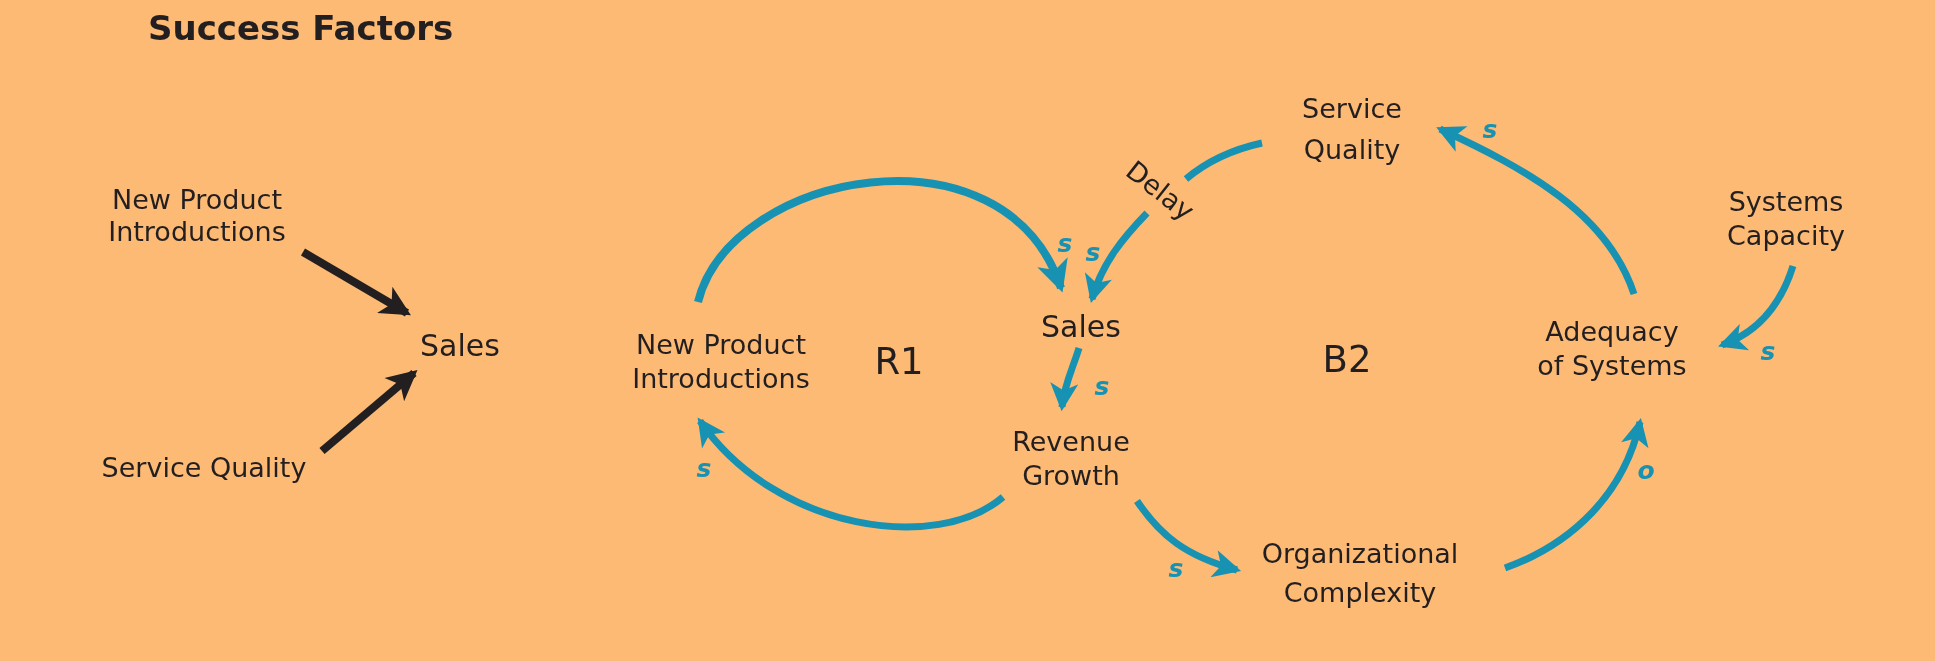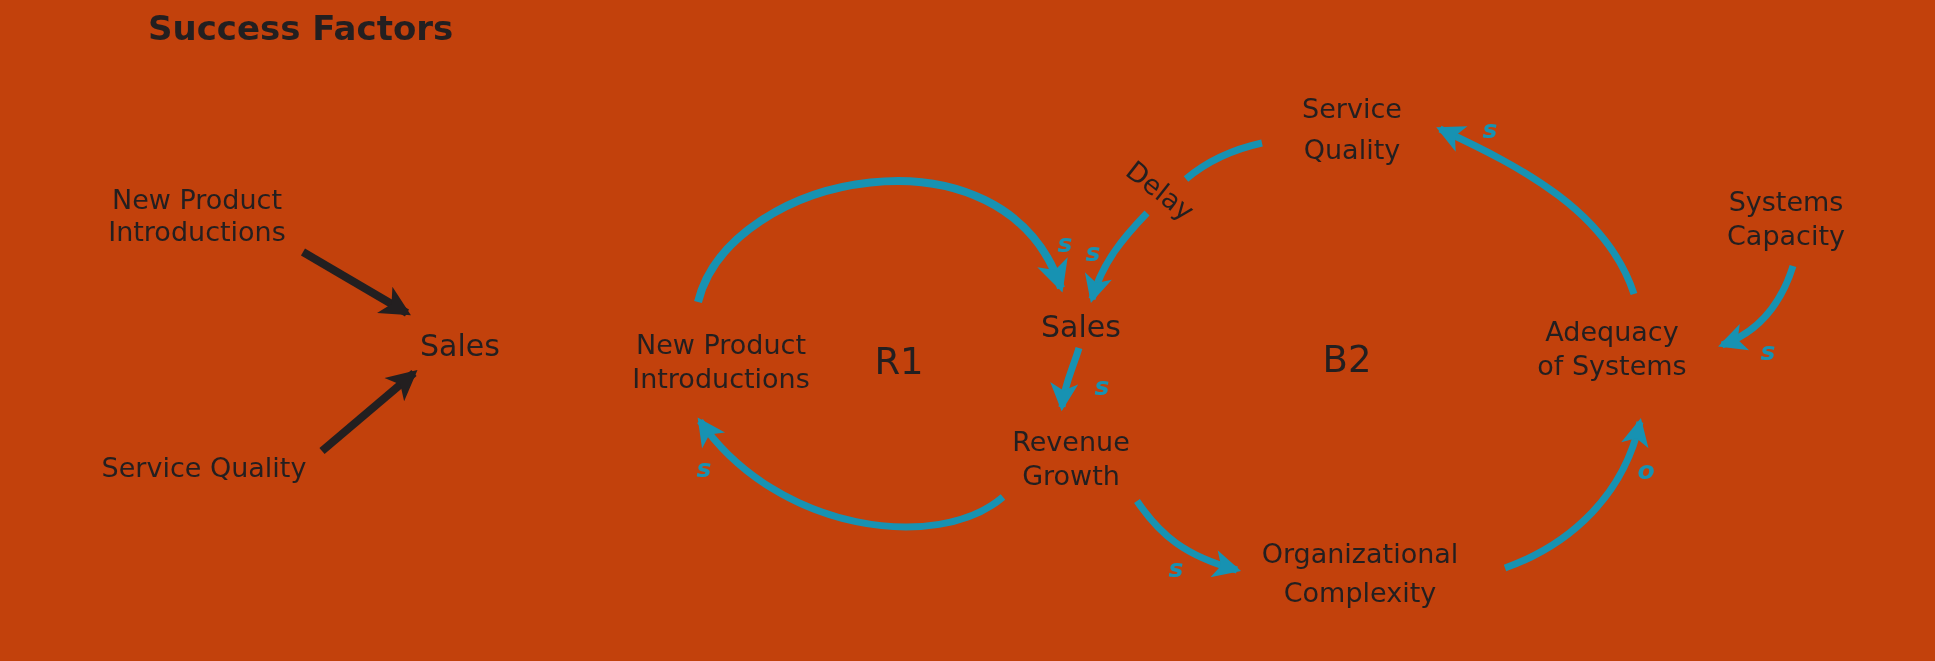--- a/index.html
+++ b/index.html
@@ -4,21 +4,21 @@
 <style>
   html, body {
     margin: 0;
     padding: 0;
     background: #ffffff;
   }
   .stage {
     position: relative;
     width: 1935px;
     height: 661px;
-    background: #c2410c;
+    background: #fdba74;
     overflow: hidden;
     font-family: "DejaVu Sans", sans-serif;
   }
   svg { display: block; }
   .title-label {
     font-family: "DejaVu Sans", sans-serif;
     font-size: 34px;
     font-weight: bold;
     fill: #231F20;
   }

